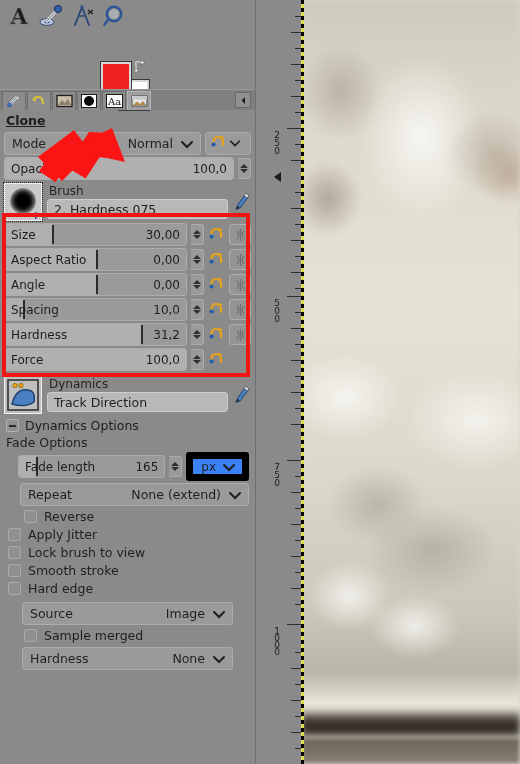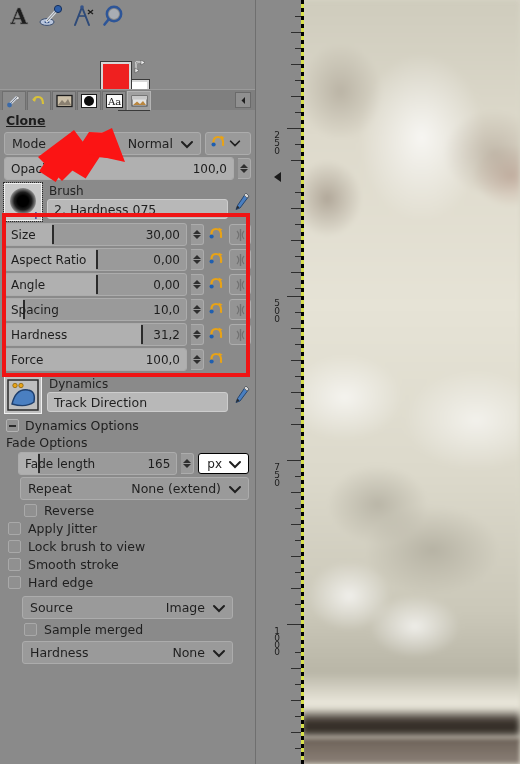--- a/index.html
+++ b/index.html
@@ -83,21 +83,21 @@
   .chk.indent{margin-left:24px;}
   .box{width:13px;height:13px;background:#909090;border:1px solid #a9a9a9;border-radius:2px;flex:0 0 13px;box-sizing:border-box;}
 
   .expander{display:flex;align-items:center;gap:6px;margin:4px 4px 1px 6px;font-size:12.5px;}
   .exp-ico{width:13px;height:13px;background:#909090;border:1px solid #b3b3b3;border-radius:2px;
            display:flex;align-items:center;justify-content:center;box-sizing:border-box;}
   .exp-ico b{display:block;width:7px;height:2px;background:#2b2b2b;}
 
   .sectionlbl{margin:2px 0 2px 6px;font-size:12.5px;color:#1f1f1f;}
 
-  .unit{height:21px;min-width:48px;background:#ffffff;border:1px solid #000000;border-radius:3px;
+  .unit{height:29px;min-width:48px;background:#3b82f6;border:7px solid #000000;border-radius:3px;
         display:flex;align-items:center;box-sizing:border-box;padding-left:8px;}
 
   
   .ruler{width:45px;height:764px;background:#8a8a8a;position:relative;flex:0 0 45px;
          border-left:1px solid #6f6f6f;}
   .ruler .tick{position:absolute;right:0;height:1px;background:#2e2e2e;}
   .ruler .t-s{width:6px;}
   .ruler .t-m{width:10px;}
   .ruler .t-l{width:14px;}
   .ruler .num{position:absolute;right:20px;font-size:9px;color:#1d1d1d;line-height:9px;

